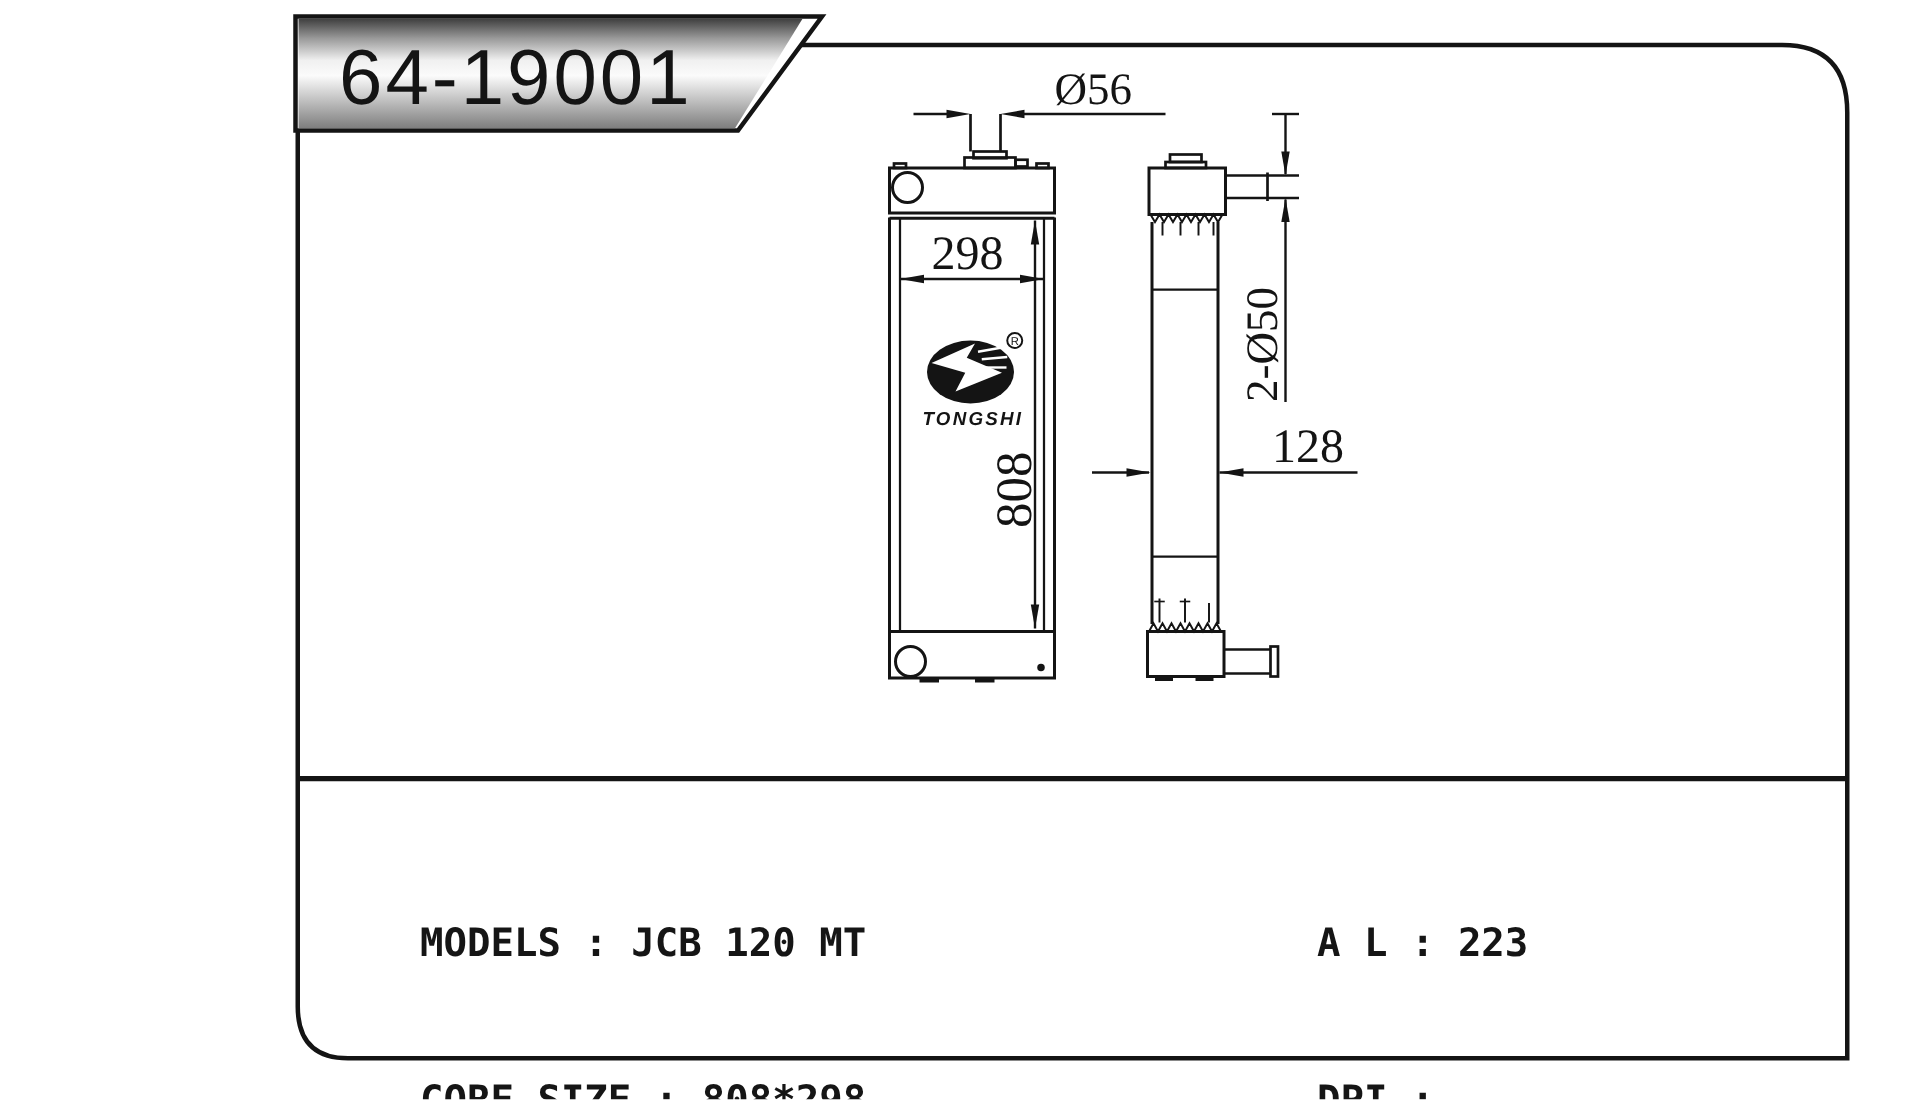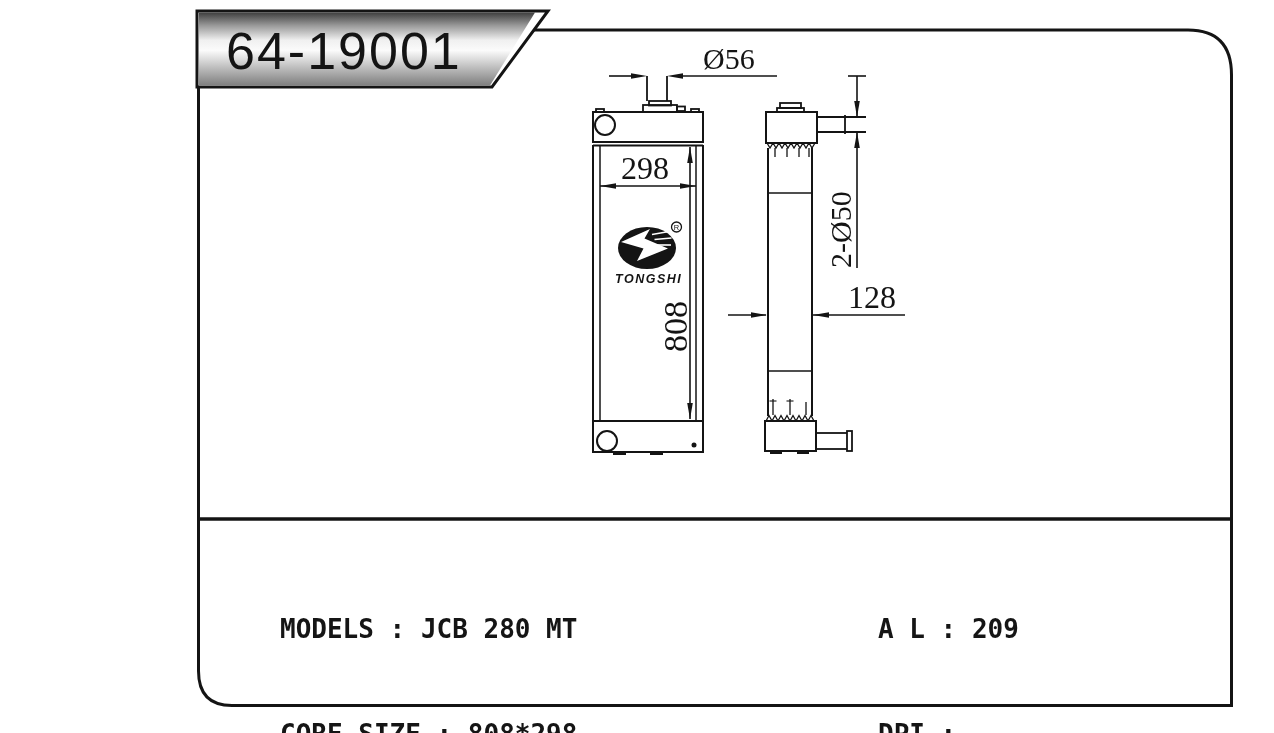--- a/index.html
+++ b/index.html
@@ -166,25 +166,25 @@
     </g>
 
     <g>
       <polygon points="197,11 548,11 492,87 197,87" fill="#ffffff" stroke="#141414" stroke-width="3"></polygon>
       <polygon points="199,12.5 535,12.5 490,85.5 199,85.5" fill="url(#metal)" stroke="none"></polygon>
       <text class="badge-text" x="226" y="69" font-size="52" letter-spacing="2">64-19001</text>
     </g>
   </svg>
 
   <div class="spec-col spec-col-left">
-    <div>MODELS : JCB 280 MT</div>
+    <div>MODELS : JCB 120 MT</div>
     <div>CORE SIZE : 808*298</div>
     
     
   </div>
   <div class="spec-col spec-col-right">
-    <div>A L : 209</div>
+    <div>A L : 223</div>
     <div>DPI :</div>
     
     
   </div>
 
 </div>
 
 </body></html>

